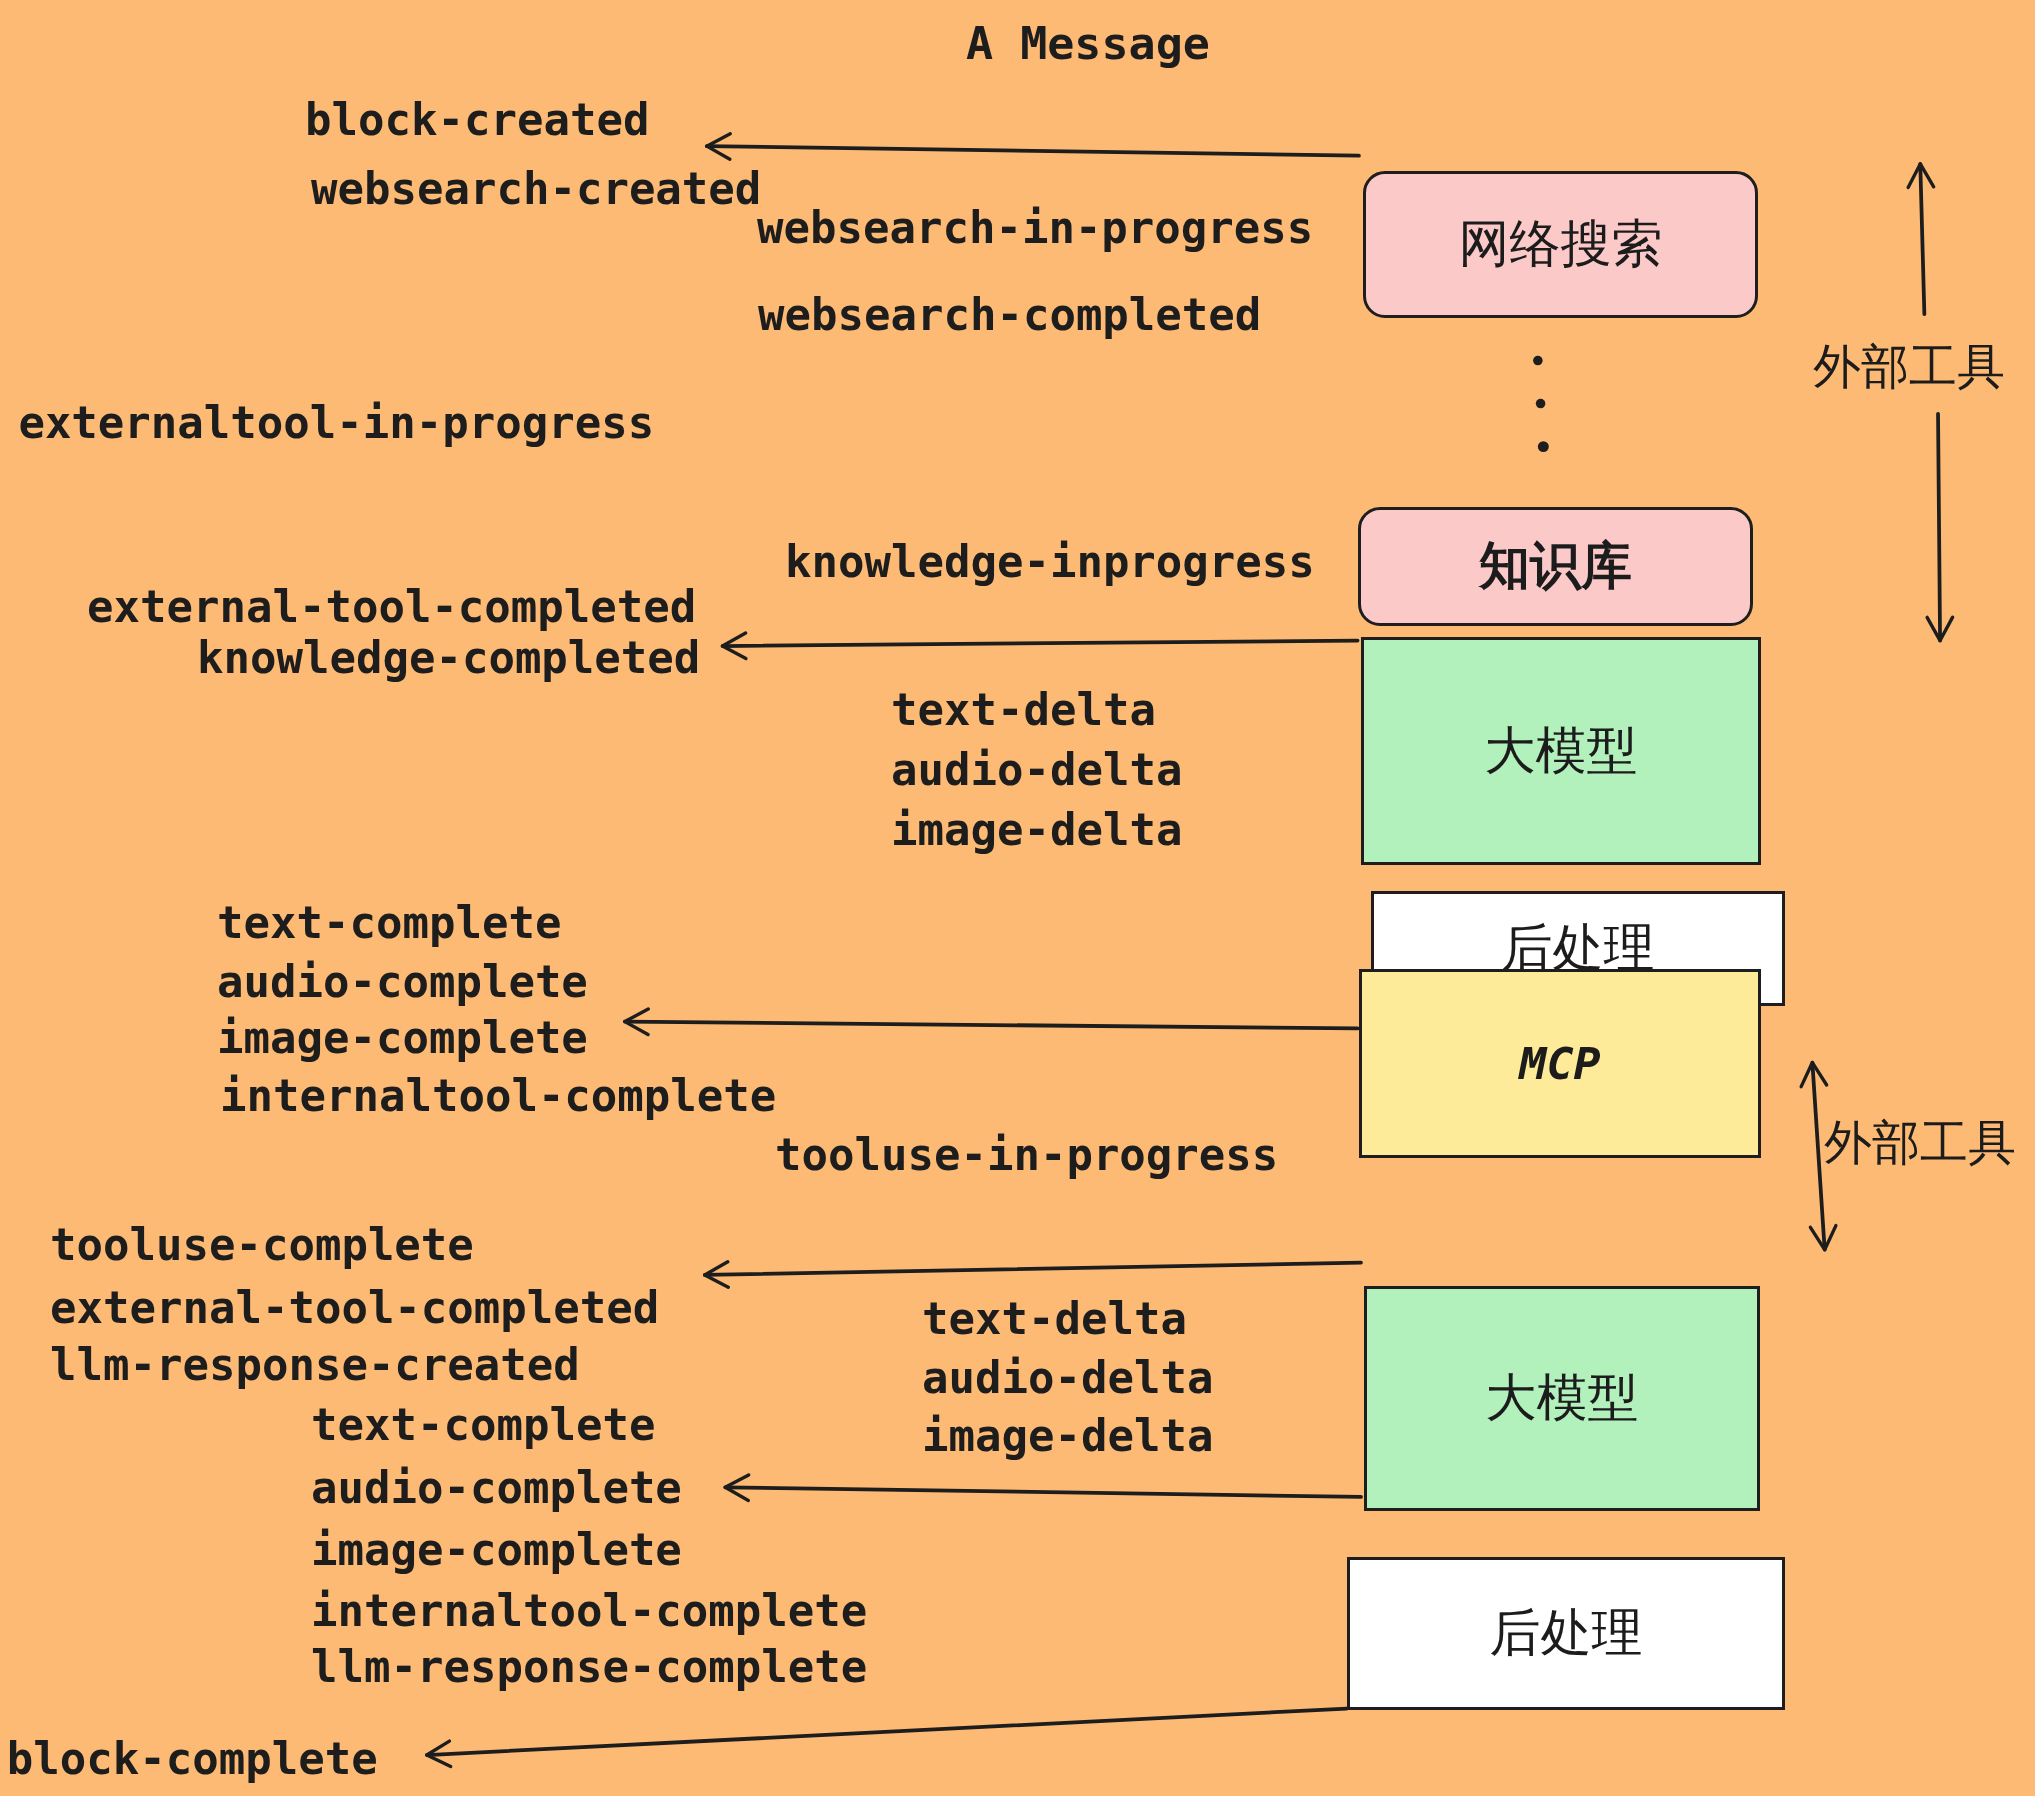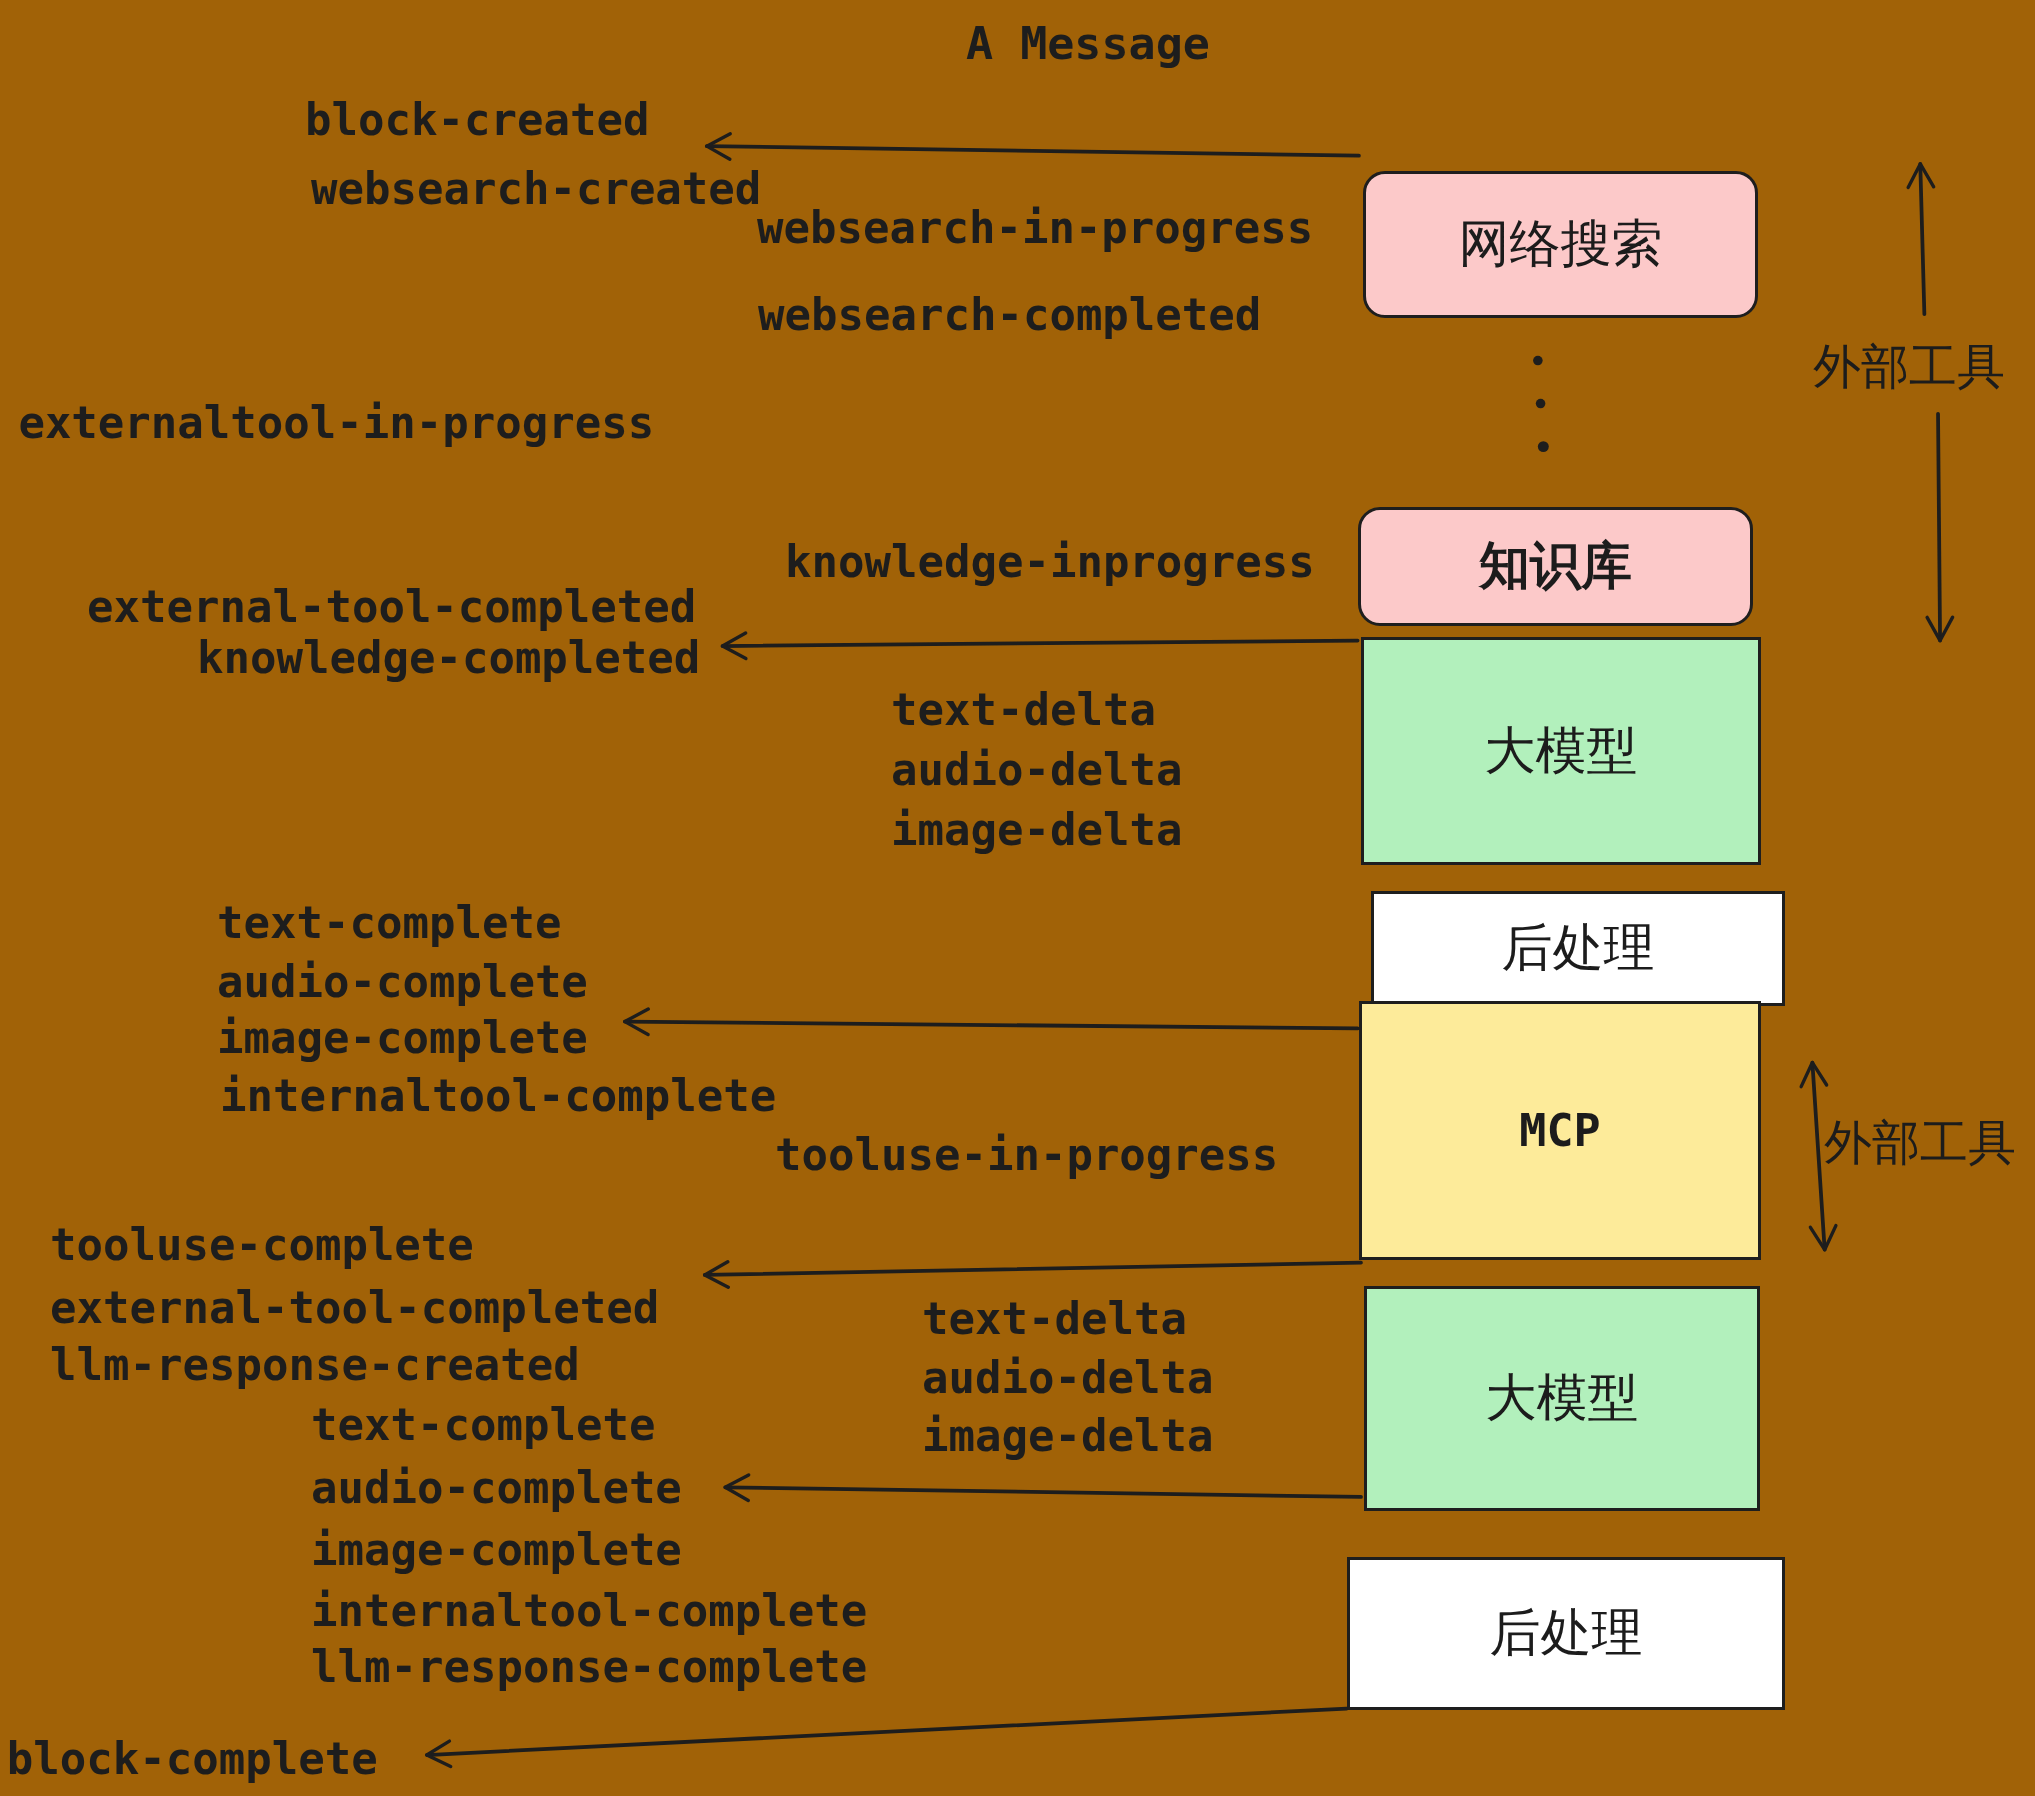--- a/index.html
+++ b/index.html
@@ -1,33 +1,33 @@
 <!DOCTYPE html>
 <html style="font-size:11px"><head>
 <meta charset="utf-8">
 <style>
   html,body{margin:0;padding:0;background:#ffffff;}
-  #canvas{position:relative;width:2035px;height:1796px;background:#a16207;overflow:hidden;
+  #canvas{position:relative;width:2035px;height:1796px;background:#fdba74;overflow:hidden;
           font-family:"DejaVu Sans Mono", monospace;}
   .title{position:absolute;left:966px;top:19px;font:700 45px/1.1 "DejaVu Sans Mono",monospace;color:#1d1d1d;white-space:nowrap;}
   .ev{position:absolute;font:700 44px/1.1 "DejaVu Sans Mono",monospace;color:#1d1d1d;white-space:nowrap;}
   .box{position:absolute;border:3.4px solid #1e1e1e;box-sizing:border-box;display:flex;align-items:center;justify-content:center;
        color:#1c1c1c;font-family:"DejaVu Sans","Liberation Sans",sans-serif;font-size:51px;white-space:nowrap;}
   .fill-pink{background:#FCC9C9;border-radius:22px;}
   .fill-green{background:#B2F0BC;}
   .fill-yellow{background:#FDEB9A;}
   .fill-white{background:#FFFFFF;}
   .mono-label{font-family:"DejaVu Sans Mono",monospace;font-weight:700;font-size:45px;}
   .side-label{position:absolute;font-family:Liberation Serif, serif;font-size:48px;color:#1c1c1c;white-space:nowrap;}
   
   .b0{left:1363px;top:171px;width:395px;height:147px;}
   .b1{left:1358px;top:507px;width:395px;height:119px;font-weight:bold;}
   .b2{left:1361px;top:637px;width:400px;height:228px;}
   .b3{left:1371px;top:891px;width:414px;height:115px;}
-  .b4{left:1359px;top:1001px;width:402px;height:259px;}
+  .b4{left:1359px;top:969px;width:402px;height:189px;font-style:italic;}
   .b5{left:1364px;top:1286px;width:396px;height:225px;}
   .b6{left:1347px;top:1557px;width:438px;height:153px;}
   
   .sl0{left:1813px;top:335px;}
   .sl1{left:1824px;top:1111px;}
   
   .e0{left:305px;top:96px;}   .e1{left:311px;top:165px;}
   .e2{left:757px;top:204px;}  .e3{left:758px;top:291px;}
   .e4{left:18.4px;top:399px;}    .e5{left:785px;top:538px;}
   .e6{left:87px;top:583px;}   .e7{left:197px;top:634px;}

